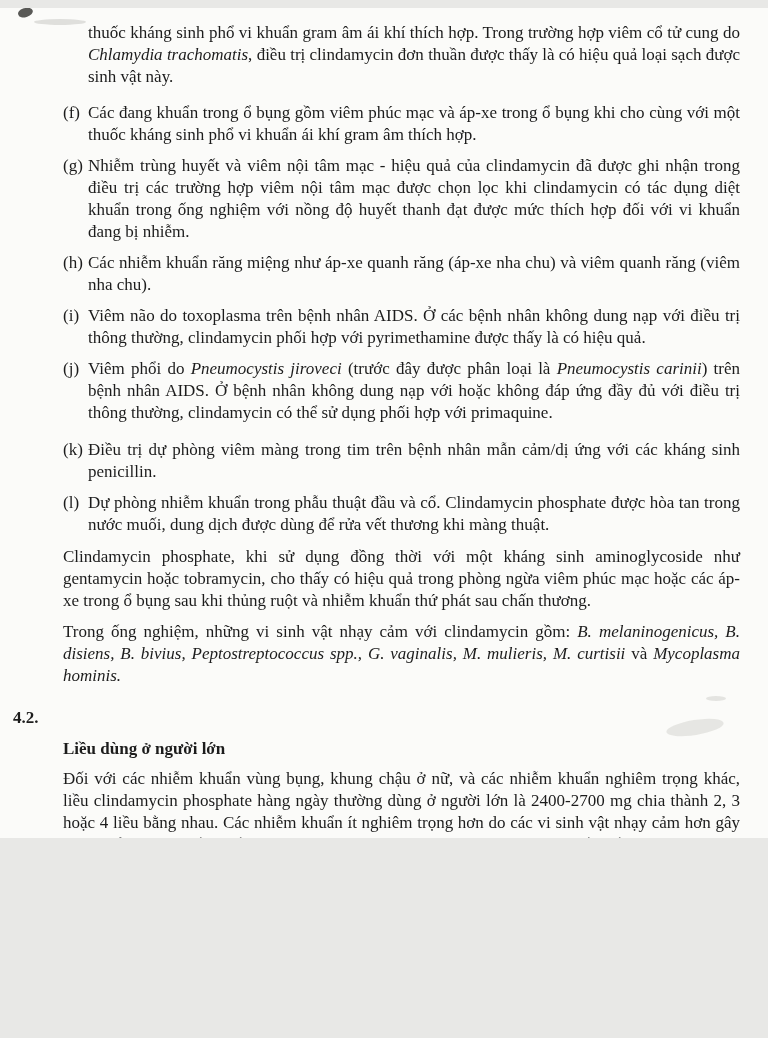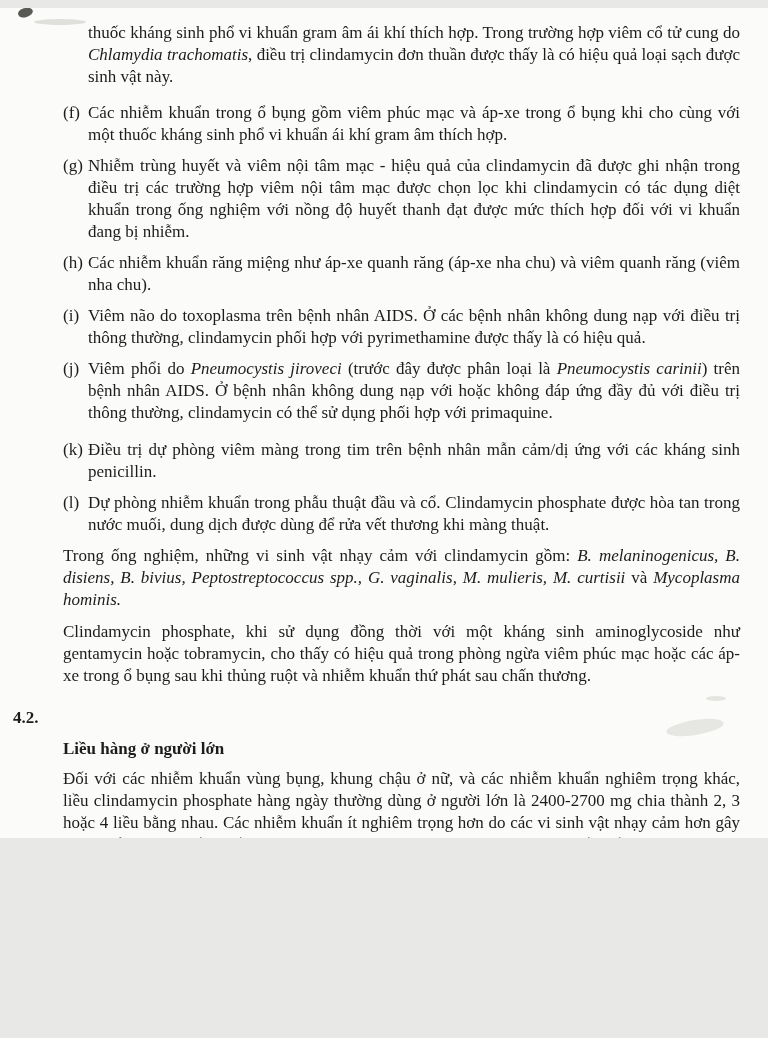--- a/index.html
+++ b/index.html
@@ -115,21 +115,21 @@
   <div class="artifact a-bottom-left"></div>
   <div class="artifact a-bottom-right"></div>
 
   <div class="content">
 
     <p class="intro"><span>thuốc kháng sinh phổ vi khuẩn gram âm ái khí thích hợp. Trong trường hợp viêm cổ tử cung do </span><i>Chlamydia trachomatis</i><span>, điều trị clindamycin đơn thuần được thấy là có hiệu quả loại sạch được sinh vật này.</span></p>
 
     <div class="list">
       <div class="list-item">
         <span class="li-label">(f)</span>
-        <p class="li-text"><span>Các nhiễm khuẩn trong ổ bụng gồm viêm phúc mạc và áp-xe trong ổ bụng khi cho cùng với một thuốc kháng sinh phổ vi khuẩn ái khí gram âm thích hợp.</span></p>
+        <p class="li-text"><span>Các đang khuẩn trong ổ bụng gồm viêm phúc mạc và áp-xe trong ổ bụng khi cho cùng với một thuốc kháng sinh phổ vi khuẩn ái khí gram âm thích hợp.</span></p>
       </div>
       <div class="list-item">
         <span class="li-label">(g)</span>
         <p class="li-text"><span>Nhiễm trùng huyết và viêm nội tâm mạc - hiệu quả của clindamycin đã được ghi nhận trong điều trị các trường hợp viêm nội tâm mạc được chọn lọc khi clindamycin có tác dụng diệt khuẩn trong ống nghiệm với nồng độ huyết thanh đạt được mức thích hợp đối với vi khuẩn đang bị nhiễm.</span></p>
       </div>
       <div class="list-item">
         <span class="li-label">(h)</span>
         <p class="li-text"><span>Các nhiễm khuẩn răng miệng như áp-xe quanh răng (áp-xe nha chu) và viêm quanh răng (viêm nha chu).</span></p>
       </div>
       <div class="list-item">
@@ -143,28 +143,28 @@
       <div class="list-item gap-before">
         <span class="li-label">(k)</span>
         <p class="li-text"><span>Điều trị dự phòng viêm màng trong tim trên bệnh nhân mẫn cảm/dị ứng với các kháng sinh penicillin.</span></p>
       </div>
       <div class="list-item">
         <span class="li-label">(l)</span>
         <p class="li-text"><span>Dự phòng nhiễm khuẩn trong phẫu thuật đầu và cổ. Clindamycin phosphate được hòa tan trong nước muối, dung dịch được dùng để rửa vết thương khi màng thuật.</span></p>
       </div>
     </div>
 
+    <p class="para after-list"><span>Clindamycin phosphate, khi sử dụng đồng thời với một kháng sinh aminoglycoside như gentamycin hoặc tobramycin, cho thấy có hiệu quả trong phòng ngừa viêm phúc mạc hoặc các áp-xe trong ổ bụng sau khi thủng ruột và nhiễm khuẩn thứ phát sau chấn thương.</span></p>
     <p class="para"><span>Trong ống nghiệm, những vi sinh vật nhạy cảm với clindamycin gồm: </span><i>B. melaninogenicus, B. disiens, B. bivius, Peptostreptococcus spp., G. vaginalis, M. mulieris, M. curtisii</i><span> và </span><i>Mycoplasma hominis.</i></p>
-    <p class="para after-list"><span>Clindamycin phosphate, khi sử dụng đồng thời với một kháng sinh aminoglycoside như gentamycin hoặc tobramycin, cho thấy có hiệu quả trong phòng ngừa viêm phúc mạc hoặc các áp-xe trong ổ bụng sau khi thủng ruột và nhiễm khuẩn thứ phát sau chấn thương.</span></p>
 
     <div class="section-row">
       <span class="sec-num">4.2.</span>
     </div>
 
-    <div class="subheading">Liều hàng ở người lớn</div>
+    <div class="subheading">Liều dùng ở người lớn</div>
 
 
     <p class="dose-para"><span>Đối với các nhiễm khuẩn vùng bụng, khung chậu ở nữ, và các nhiễm khuẩn nghiêm trọng khác, liều clindamycin phosphate hàng ngày thường dùng ở người lớn là 2400-2700 mg chia thành 2, 3 hoặc 4 liều bằng nhau. Các nhiễm khuẩn ít nghiêm trọng hơn do các vi sinh vật nhạy cảm hơn gây ra có thể dùng với liều thấp hơn là 1200-1800 mg/ngày chia thành 3 hoặc 4 liều bằng nhau.</span></p>
 
     <div class="note">Liều hàng ngày lên tới 7700 mg đã được sử dụng thành công.</div>
 
 
   </div>
 </div>
 

